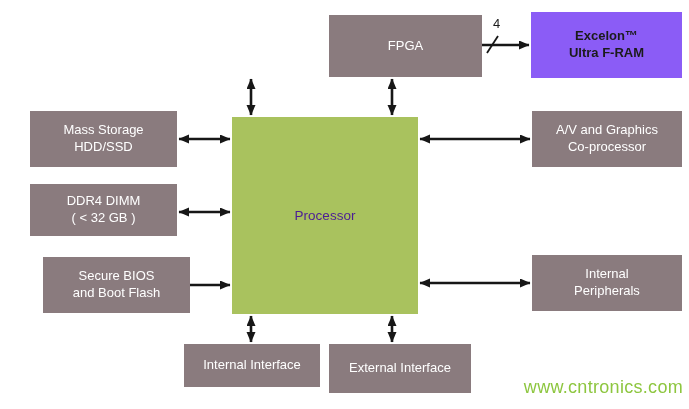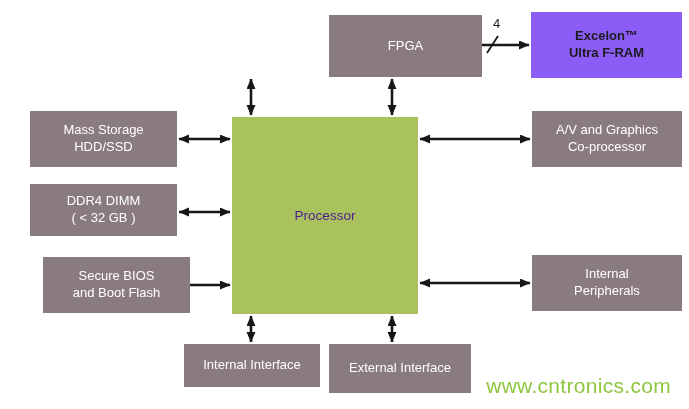--- a/index.html
+++ b/index.html
@@ -68,24 +68,24 @@
     stroke-width: 1.8;
   }
   #arrows text {
     font-family: "Liberation Sans", sans-serif;
     font-size: 13px;
     fill: #1b1b1b;
   }
 
   .watermark {
     position: absolute;
-    right: 18px;
+    right: 6px;
     bottom: 11px;
     color: #8dc63f;
-    font-size: 21px;
+    font-size: 18px;
     letter-spacing: 0.3px;
   }
 </style>
 </head>
 <body>
 
 <div class="canvas">
 
   <svg id="arrows" viewBox="0 0 689 409" xmlns="http://www.w3.org/2000/svg">
     <defs>

